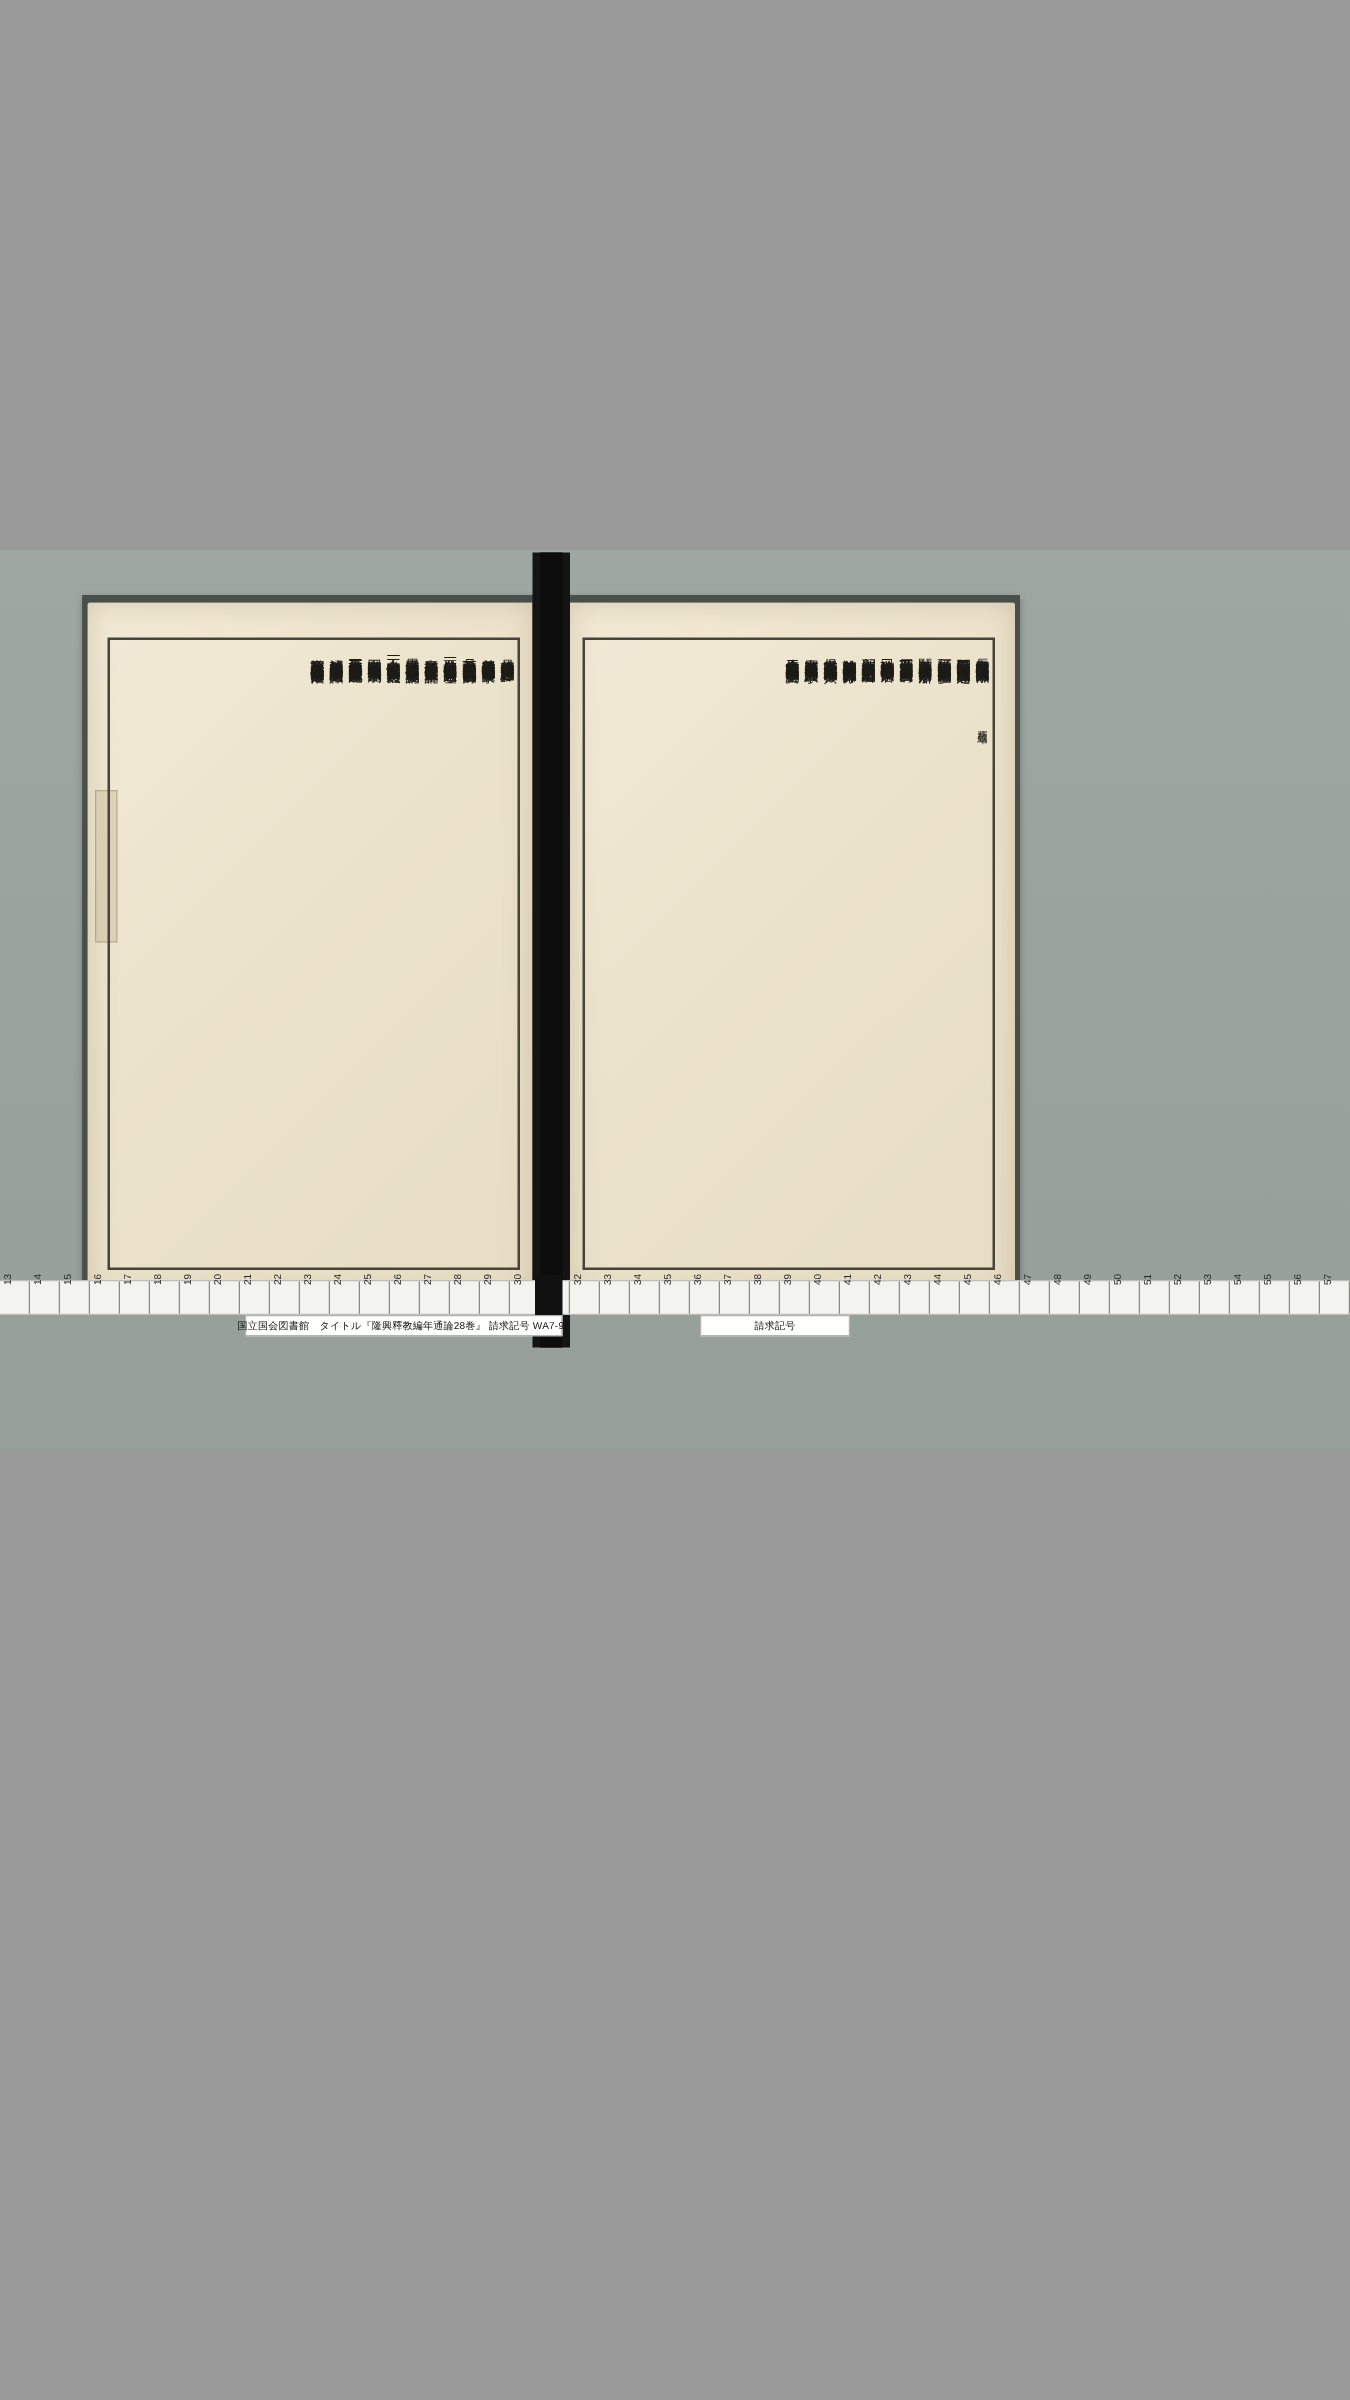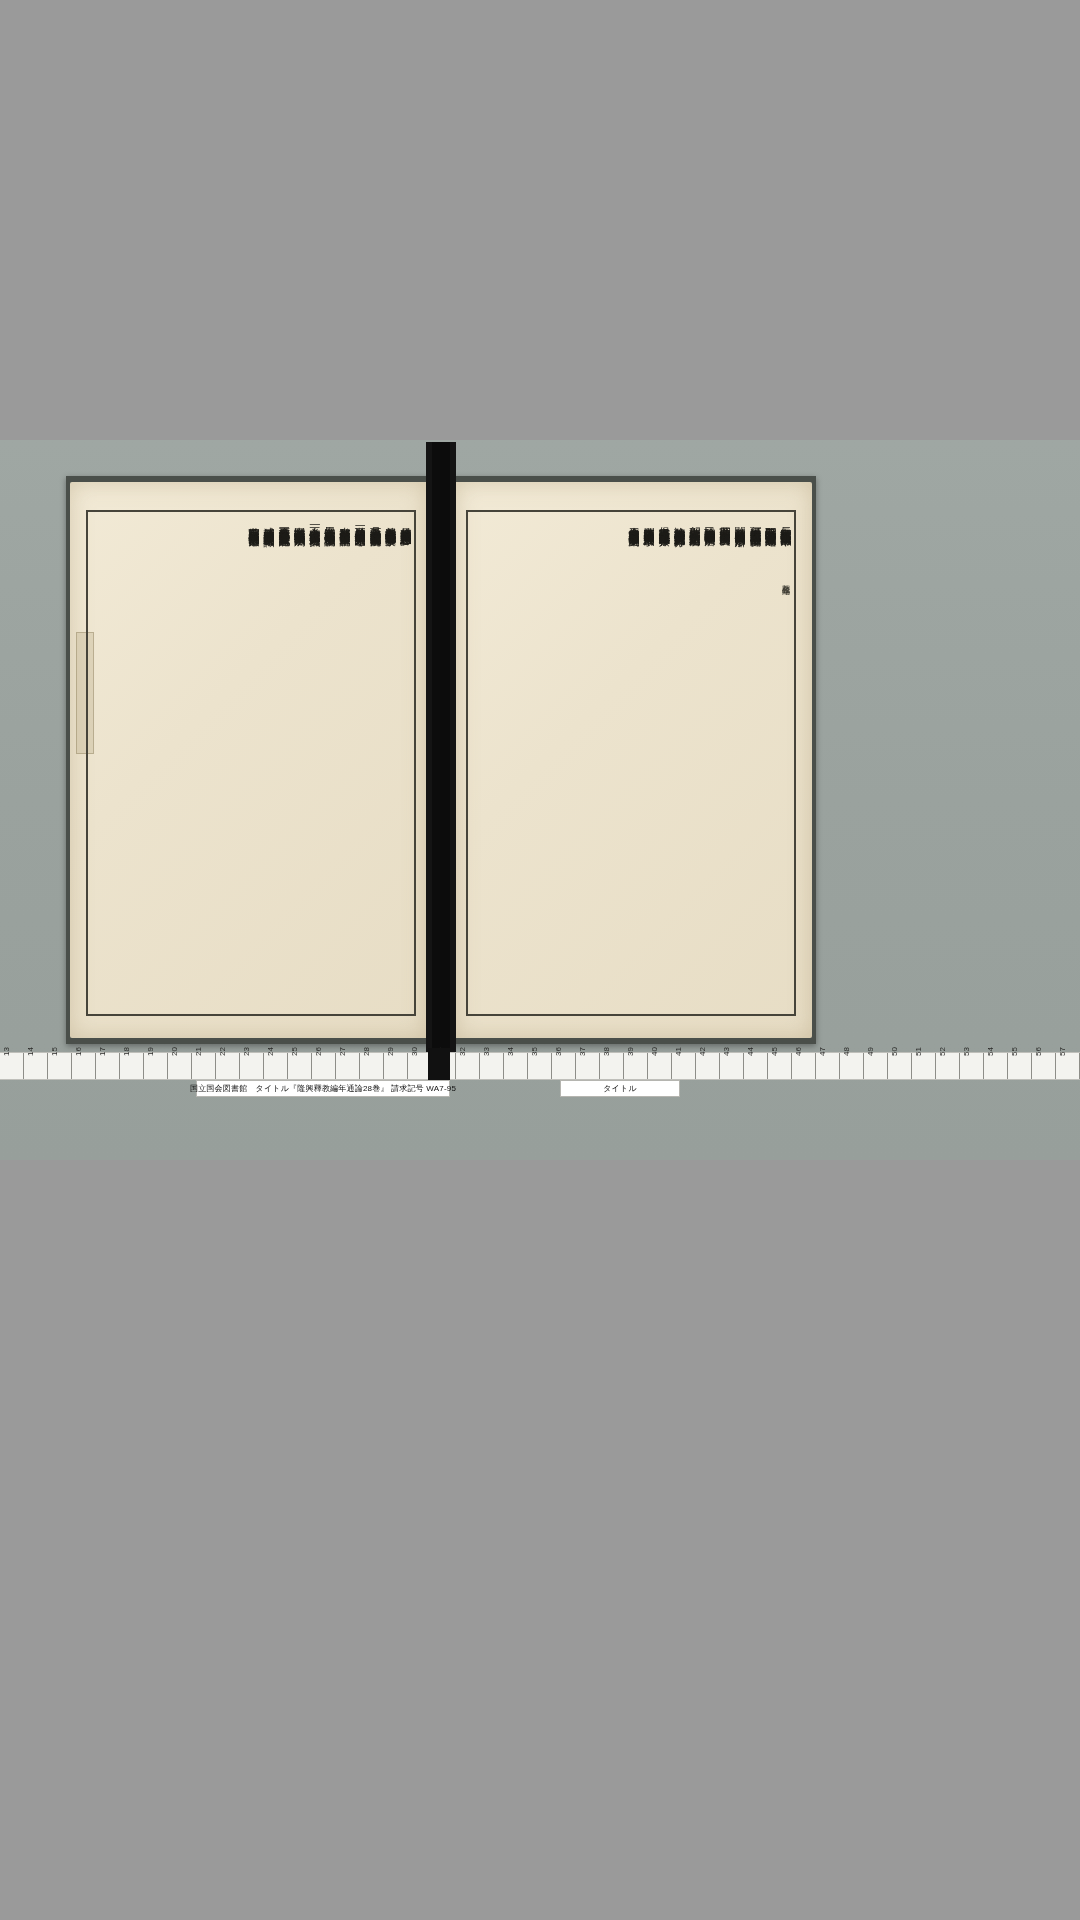--- a/index.html
+++ b/index.html
@@ -139,21 +139,21 @@
     font-family: "DejaVu Serif", serif;
     font-size: 8px;
     color: #3a382f;
     letter-spacing: 1px;
   }
 
   
   .ruler {
     position: absolute;
     left: 0;
-    top: 612px;
+    top: 584px;
     width: 1080px;
     height: 48px;
   }
   .ruler-bar {
     position: absolute;
     left: 0;
     top: 0;
     width: 1080px;
     height: 26px;
     background: #f3f3ef;
@@ -401,17 +401,17 @@
             <div class="tick">
               <span>56</span>
             </div>
             <div class="tick">
               <span>57</span>
             </div>
           </div>
       </div>
       <div class="ruler-spine"></div>
       <div class="caption-strip caption-main">国立国会図書館　タイトル『隆興釋教編年通論28巻』 請求記号 WA7-95</div>
-      <div class="caption-strip caption-glass">タイトル</div>
+      <div class="caption-strip caption-glass">請求記号</div>
     </div>
   </div>
 
 </div>
 
 </body></html>

